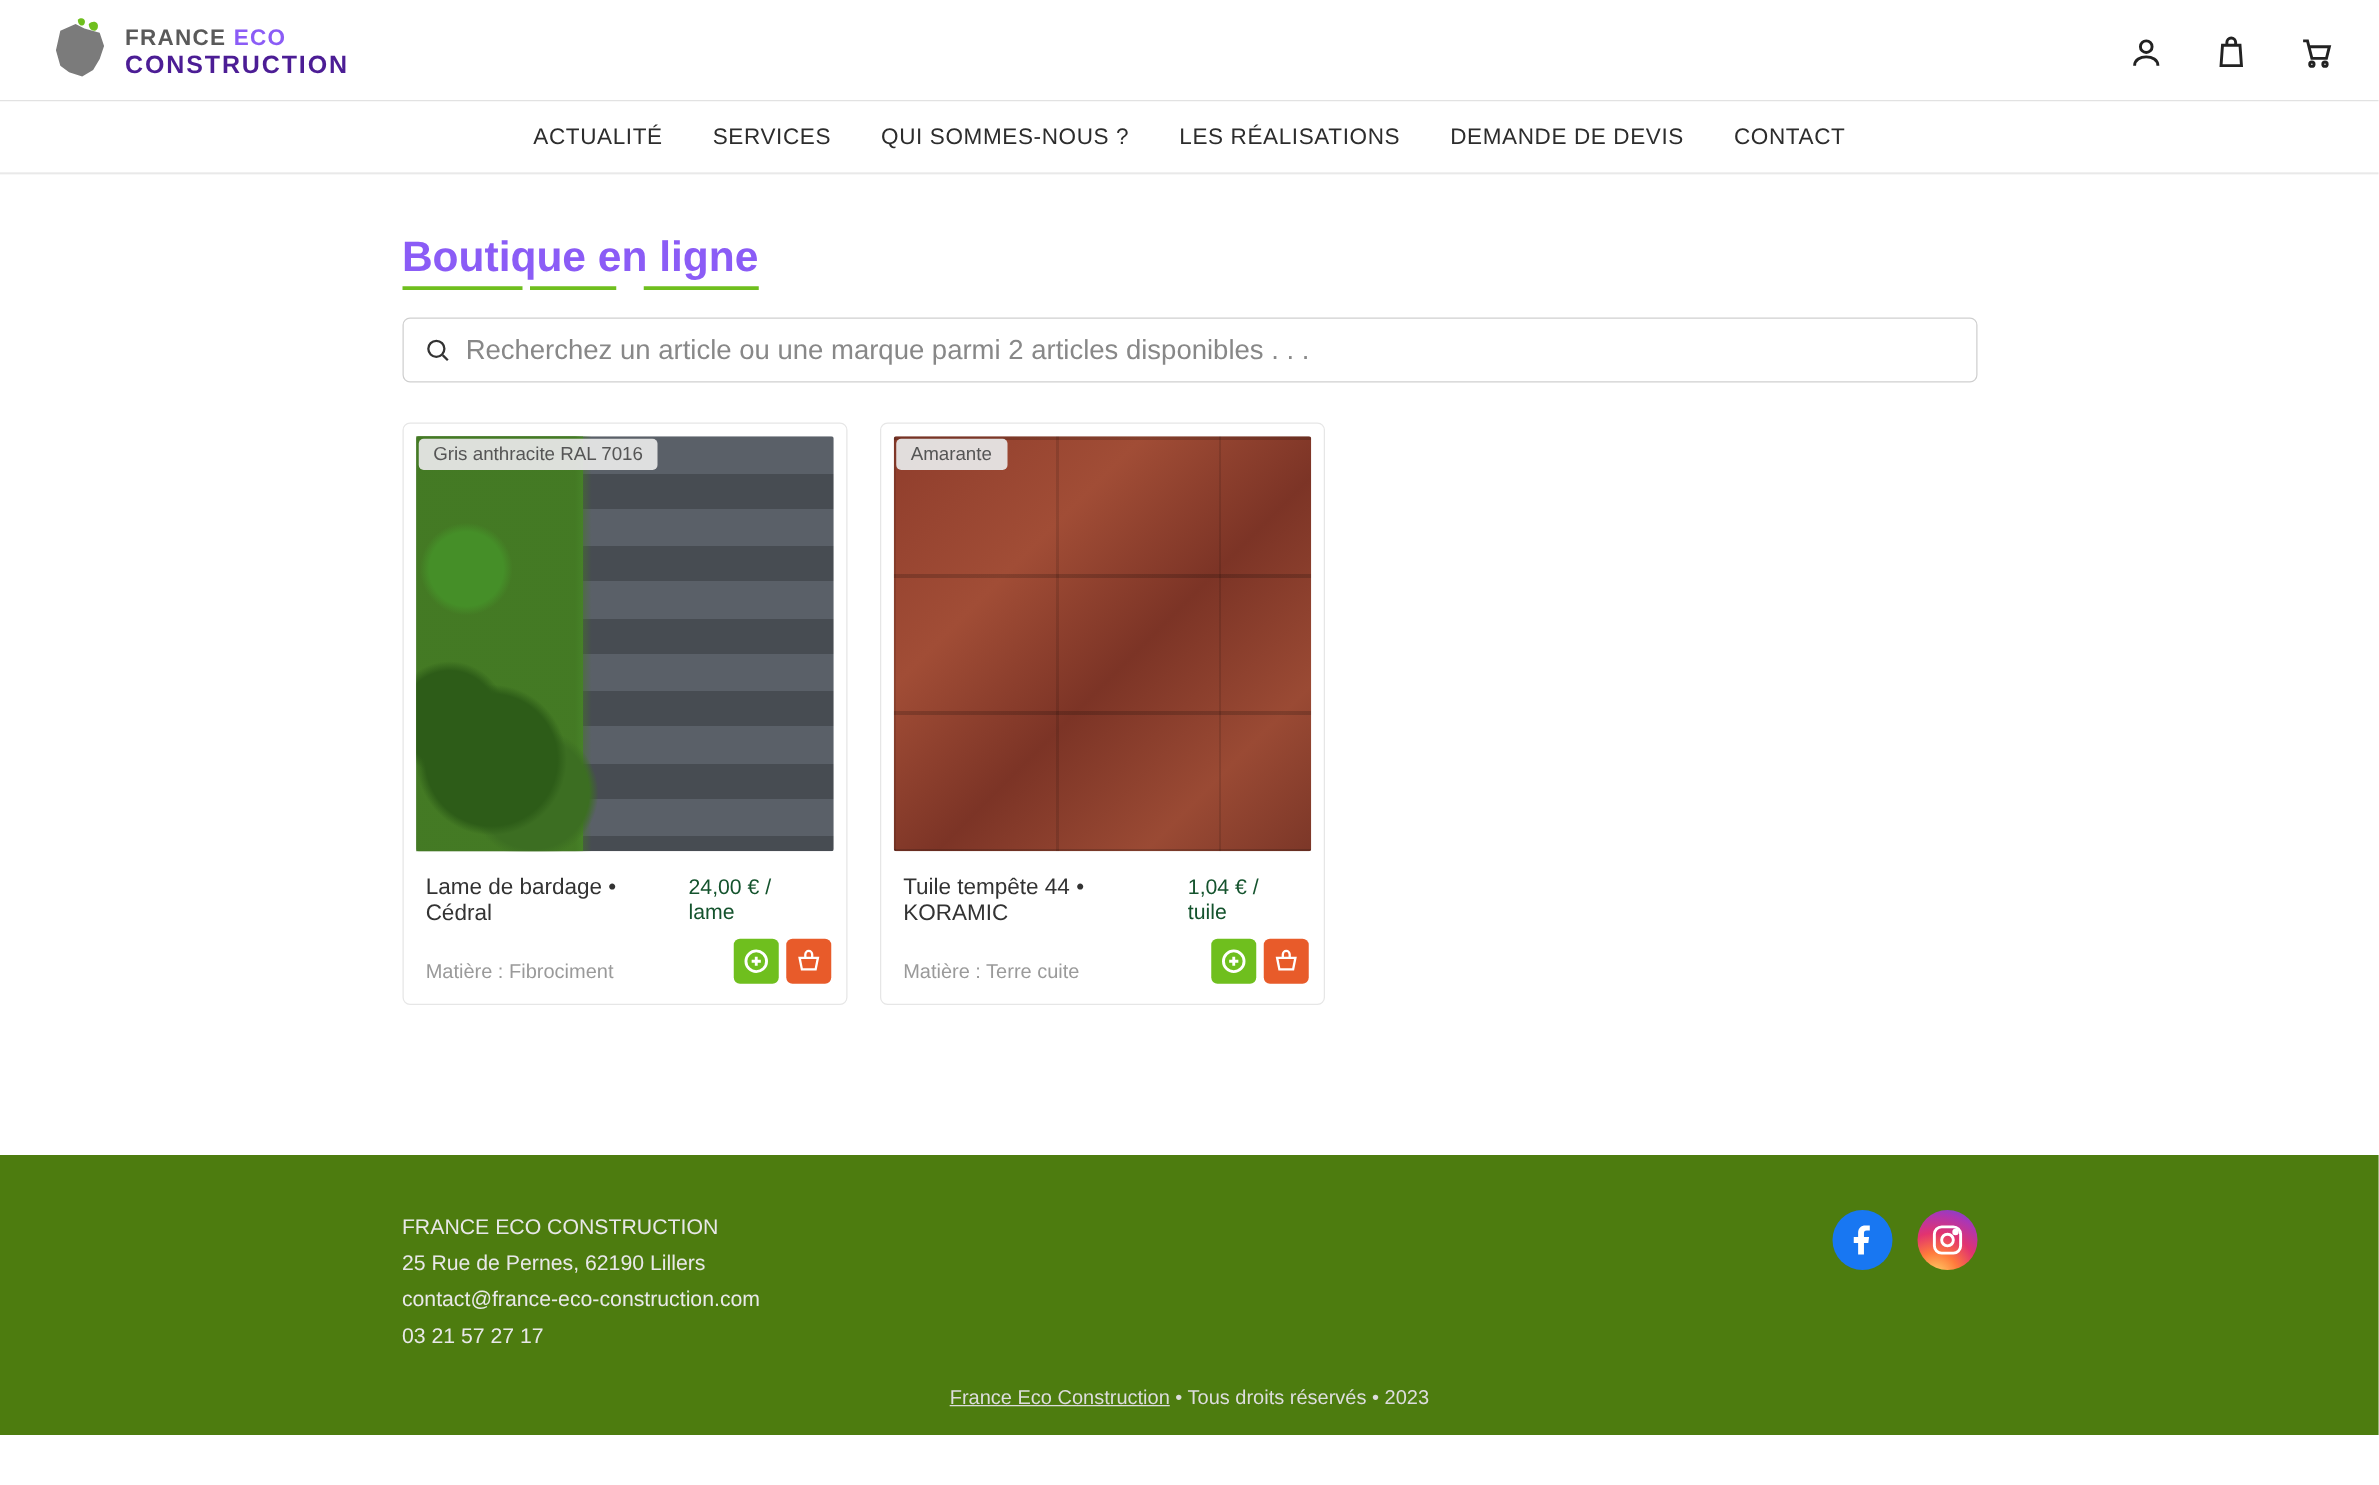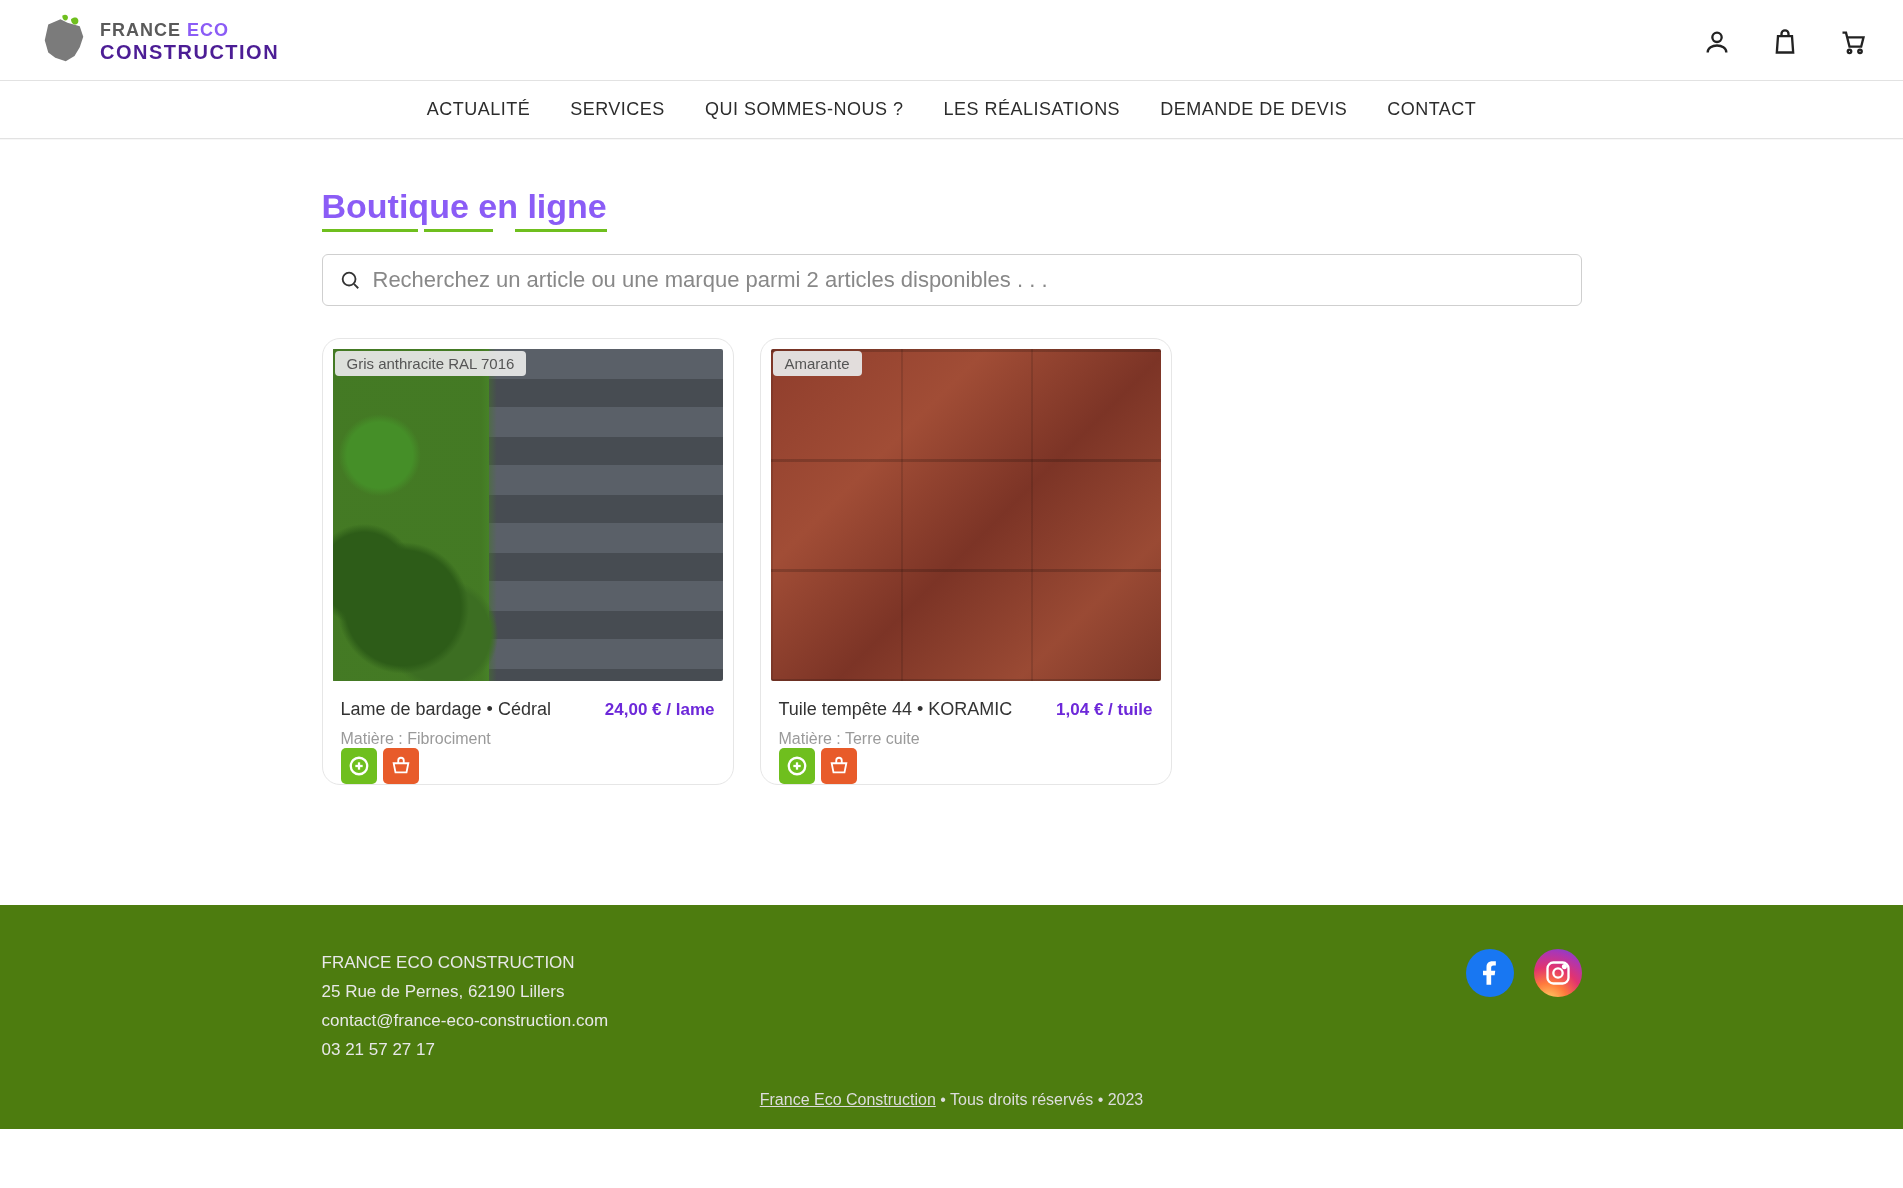--- a/index.html
+++ b/index.html
@@ -83,27 +83,28 @@
     border: none; outline: none; flex: 1;
     font-size: 22px; color: #a16207;
   }
   .searchbox input::placeholder { color: #888; }
 
   
   .grid {
     display: flex; gap: 26px; flex-wrap: wrap;
   }
   .card {
-    width: 412px;
+    width: 356px;
     border: 1px solid #e6e6e6;
-    border-radius: 18px;
+    border-radius: 6px;
     background: #fff;
     overflow: hidden;
     position: relative;
     cursor: pointer;
+    padding-bottom: 16px;
   }
   .card .badge {
     position: absolute; top: 12px; left: 12px;
     background: rgba(230,230,230,0.95);
     color: #555;
     font-size: 15px;
     padding: 4px 12px;
     border-radius: 4px;
     z-index: 2;
   }
@@ -132,26 +133,25 @@
       repeating-linear-gradient(to bottom,
         rgba(0,0,0,0.18) 0 3px, transparent 3px 110px),
       linear-gradient(135deg, #8f3d2c, #a14d36 30%, #7c3426 55%, #9a4a34 80%, #7c3728);
   }
   .card .row1 {
     display: flex; justify-content: space-between;
     padding: 18px 18px 10px;
     align-items: baseline;
   }
   .card .name { font-size: 18px; color: #333; }
-  .card .price { font-size: 17px; font-weight: 700; color:#6d28d9; }
+  .card .price { font-size: 17px; font-weight: 400; color:#14532d; }
   .card .row2 {
     display: flex; justify-content: space-between;
     padding: 0 12px 0 18px;
-    align-items: flex-start;
-    flex-direction: column;
+    align-items: flex-end;
   }
   .card .material { font-size: 16px; color: #9a9a9a; }
   .card .actions { display: flex; gap: 6px; }
   .btn-sq {
     width: 36px; height: 36px; border-radius: 5px;
     display: flex; align-items: center; justify-content: center;
     cursor: pointer; border: none;
   }
   .btn-green { background: #6fbf1e; }
   .btn-orange { background: #e85b2a; }

